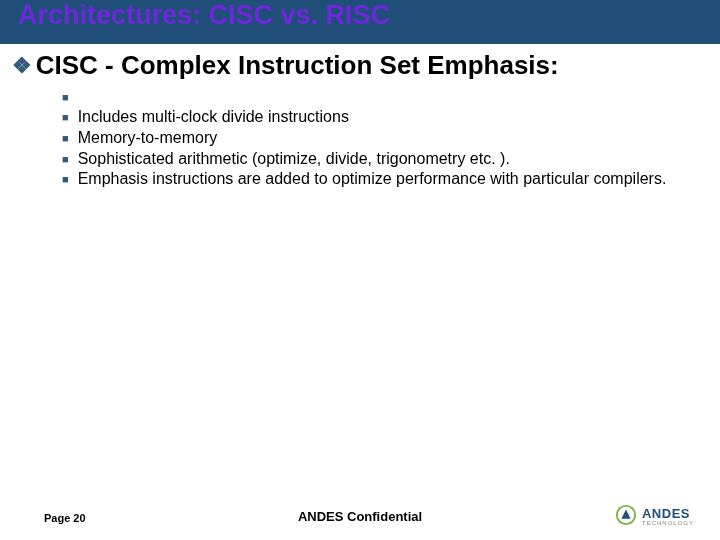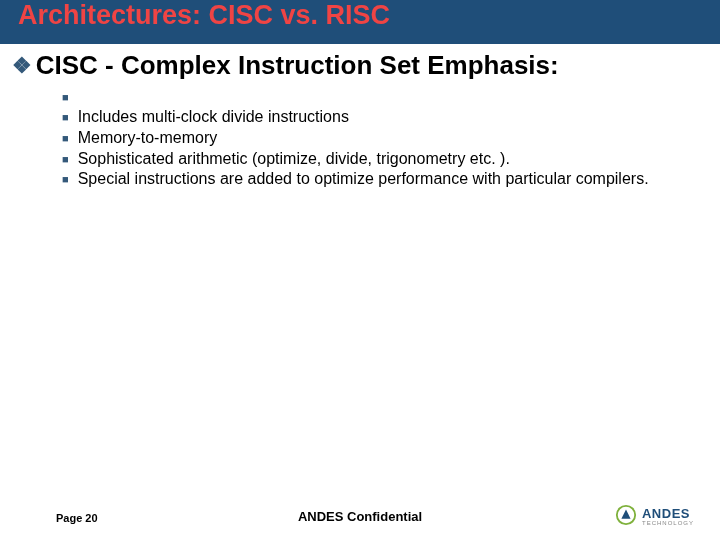--- a/index.html
+++ b/index.html
@@ -8,21 +8,21 @@
   .title-band {
     background: #1f4e79;
     width: 720px;
     height: 44px;
     position: relative;
   }
   .title-text {
     position: absolute;
     top: 0px;
     left: 18px;
-    color: #ef4444;
+    color: #6d28d9;
     font-size: 27px;
     font-weight: bold;
   }
   .content {
     padding: 6px 14px 0 12px;
   }
   .heading {
     font-size: 26px;
     font-weight: bold;
     color: #000;
@@ -46,21 +46,21 @@
   .sq { color: #34597a; margin-right: 9px; font-size: 11px; line-height: 20px; }
   .footer {
     position: absolute;
     bottom: 16px;
     left: 0;
     width: 720px;
     height: 24px;
   }
   .page-num {
     position: absolute;
-    left: 56px;
+    left: 44px;
     bottom: 0;
     font-size: 11px;
     font-weight: bold;
     color: #000;
   }
   .confidential {
     position: absolute;
     width: 100%;
     text-align: center;
     bottom: 0;
@@ -107,21 +107,21 @@
       <li>
           <span class="sq">■</span>
           <span>Memory-to-memory</span>
         </li>
       <li>
           <span class="sq">■</span>
           <span>Sophisticated arithmetic (optimize, divide, trigonometry etc. ).</span>
         </li>
       <li>
           <span class="sq">■</span>
-          <span>Special instructions are added to optimize performance with particular compilers.</span>
+          <span>Emphasis instructions are added to optimize performance with particular compilers.</span>
         </li>
     </ul>
   </div>
 
   <div class="footer">
     <div class="page-num">Page 20</div>
     <div class="confidential">ANDES Confidential</div>
     <div class="logo">
       <span class="logo-mark">
         <svg viewBox="0 0 24 24">

